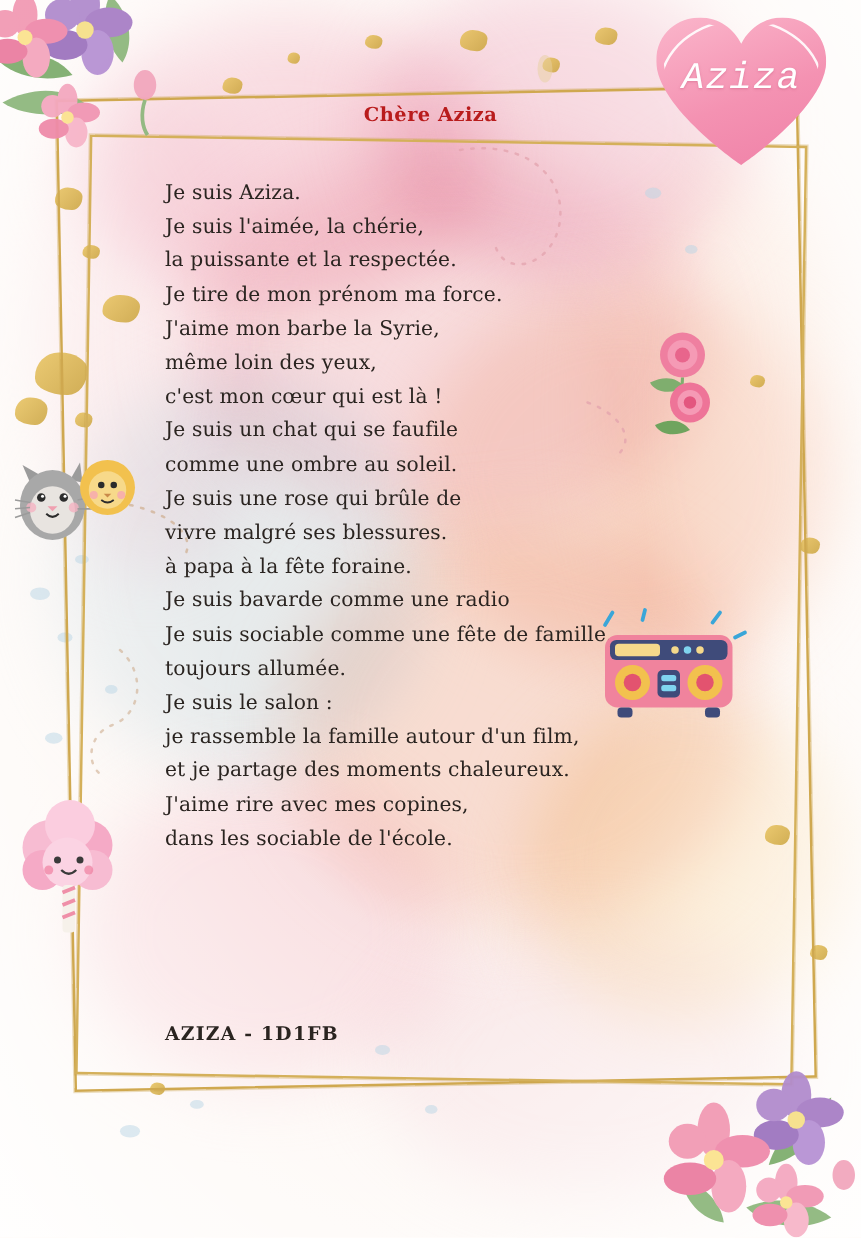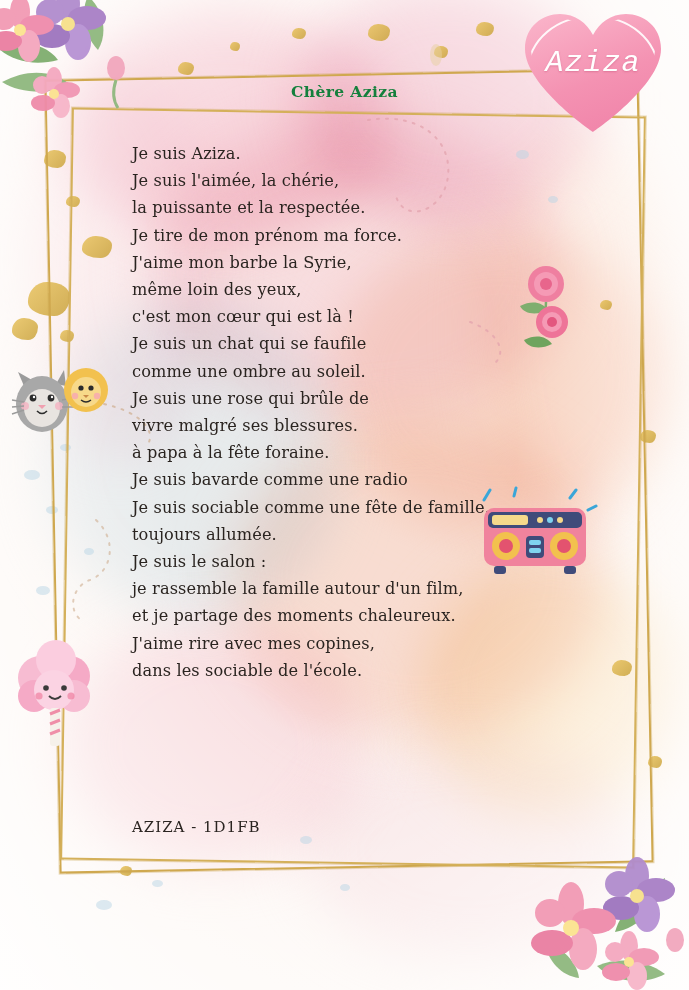--- a/index.html
+++ b/index.html
@@ -118,21 +118,21 @@
 
   
   .doc-title {
     position: absolute;
     left: 0; right: 0;
     top: 82px;
     text-align: center;
     font-family: "DejaVu Serif", serif;
     font-weight: bold;
     font-size: 15.5px;
-    color: #15803d;
+    color: #b91c1c;
     letter-spacing: .4px;
   }
   .poem {
     position: absolute;
     left: 132px;
     top: 140px;
     width: 420px;
   }
   .line {
     font-family: "DejaVu Serif", serif;
@@ -140,21 +140,21 @@
     line-height: 27.2px;
     color: #2a2420;
     white-space: nowrap;
     letter-spacing: .1px;
   }
   .signature {
     position: absolute;
     left: 132px;
     top: 818px;
     font-family: "DejaVu Serif", serif;
-    font-weight: normal;
+    font-weight: bold;
     font-size: 15px;
     letter-spacing: 1px;
     color: #2a2420;
   }
 
   
   .floral {
     position: absolute;
     pointer-events: none;
   }

